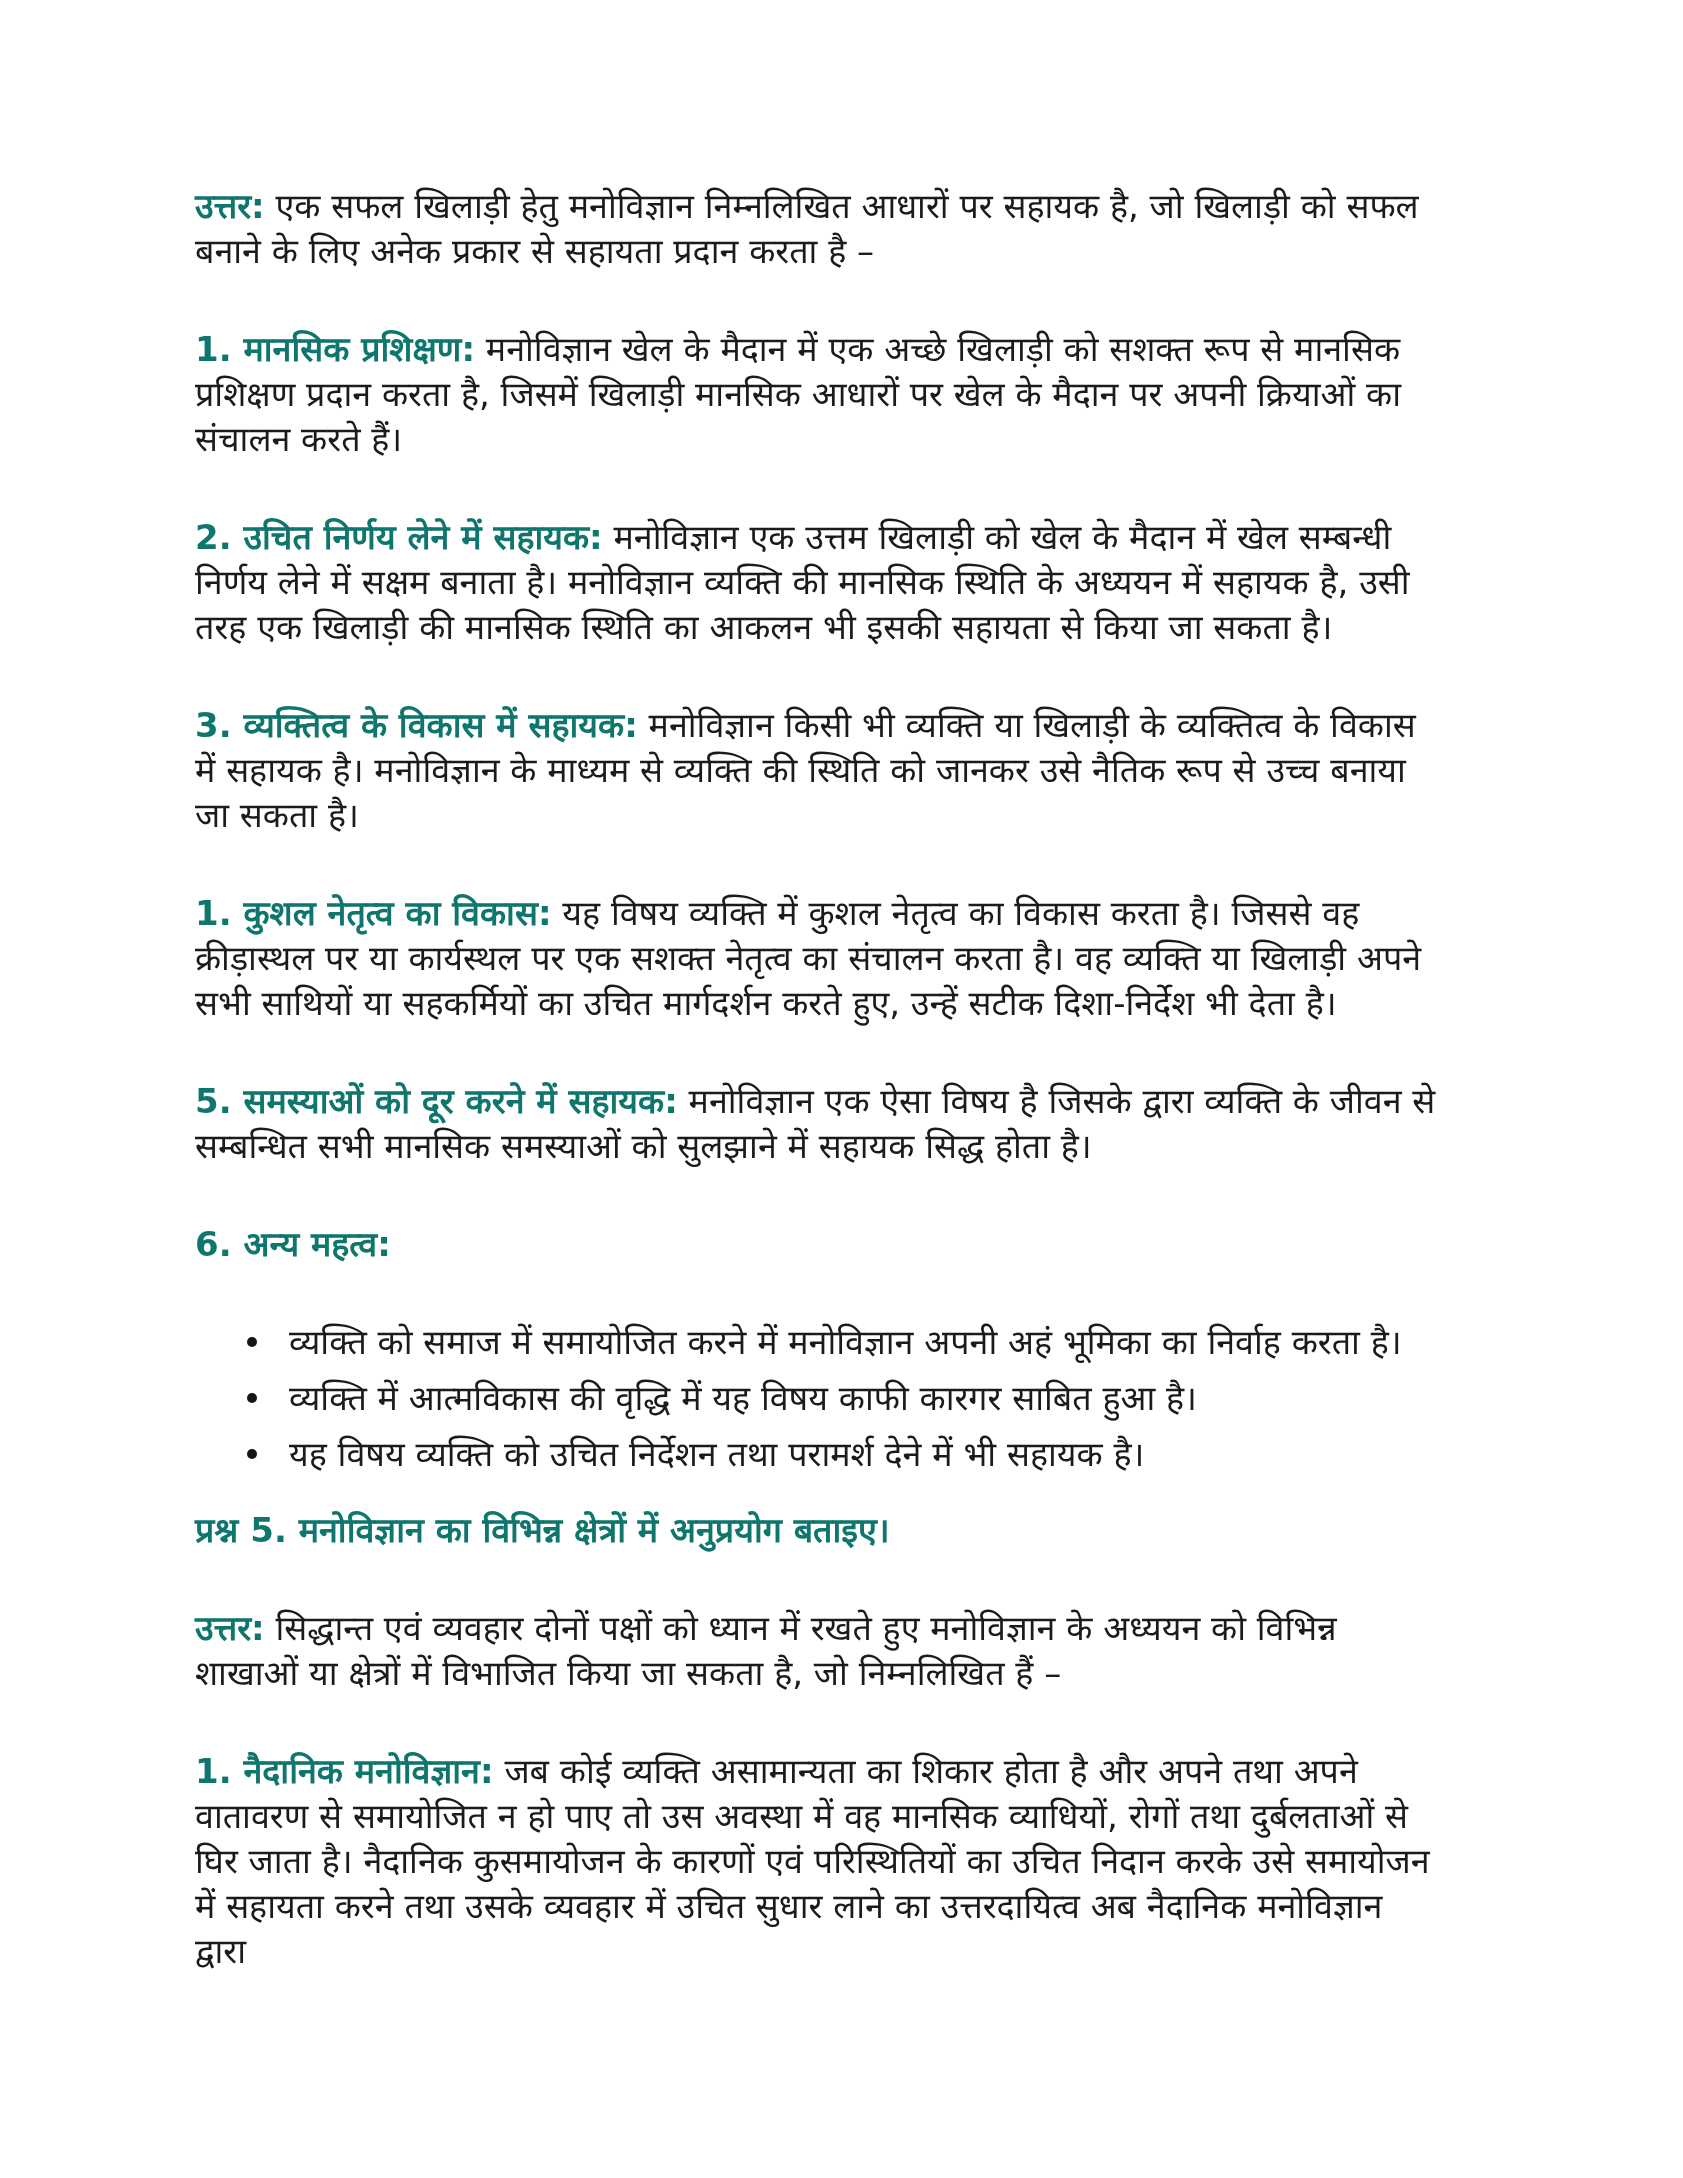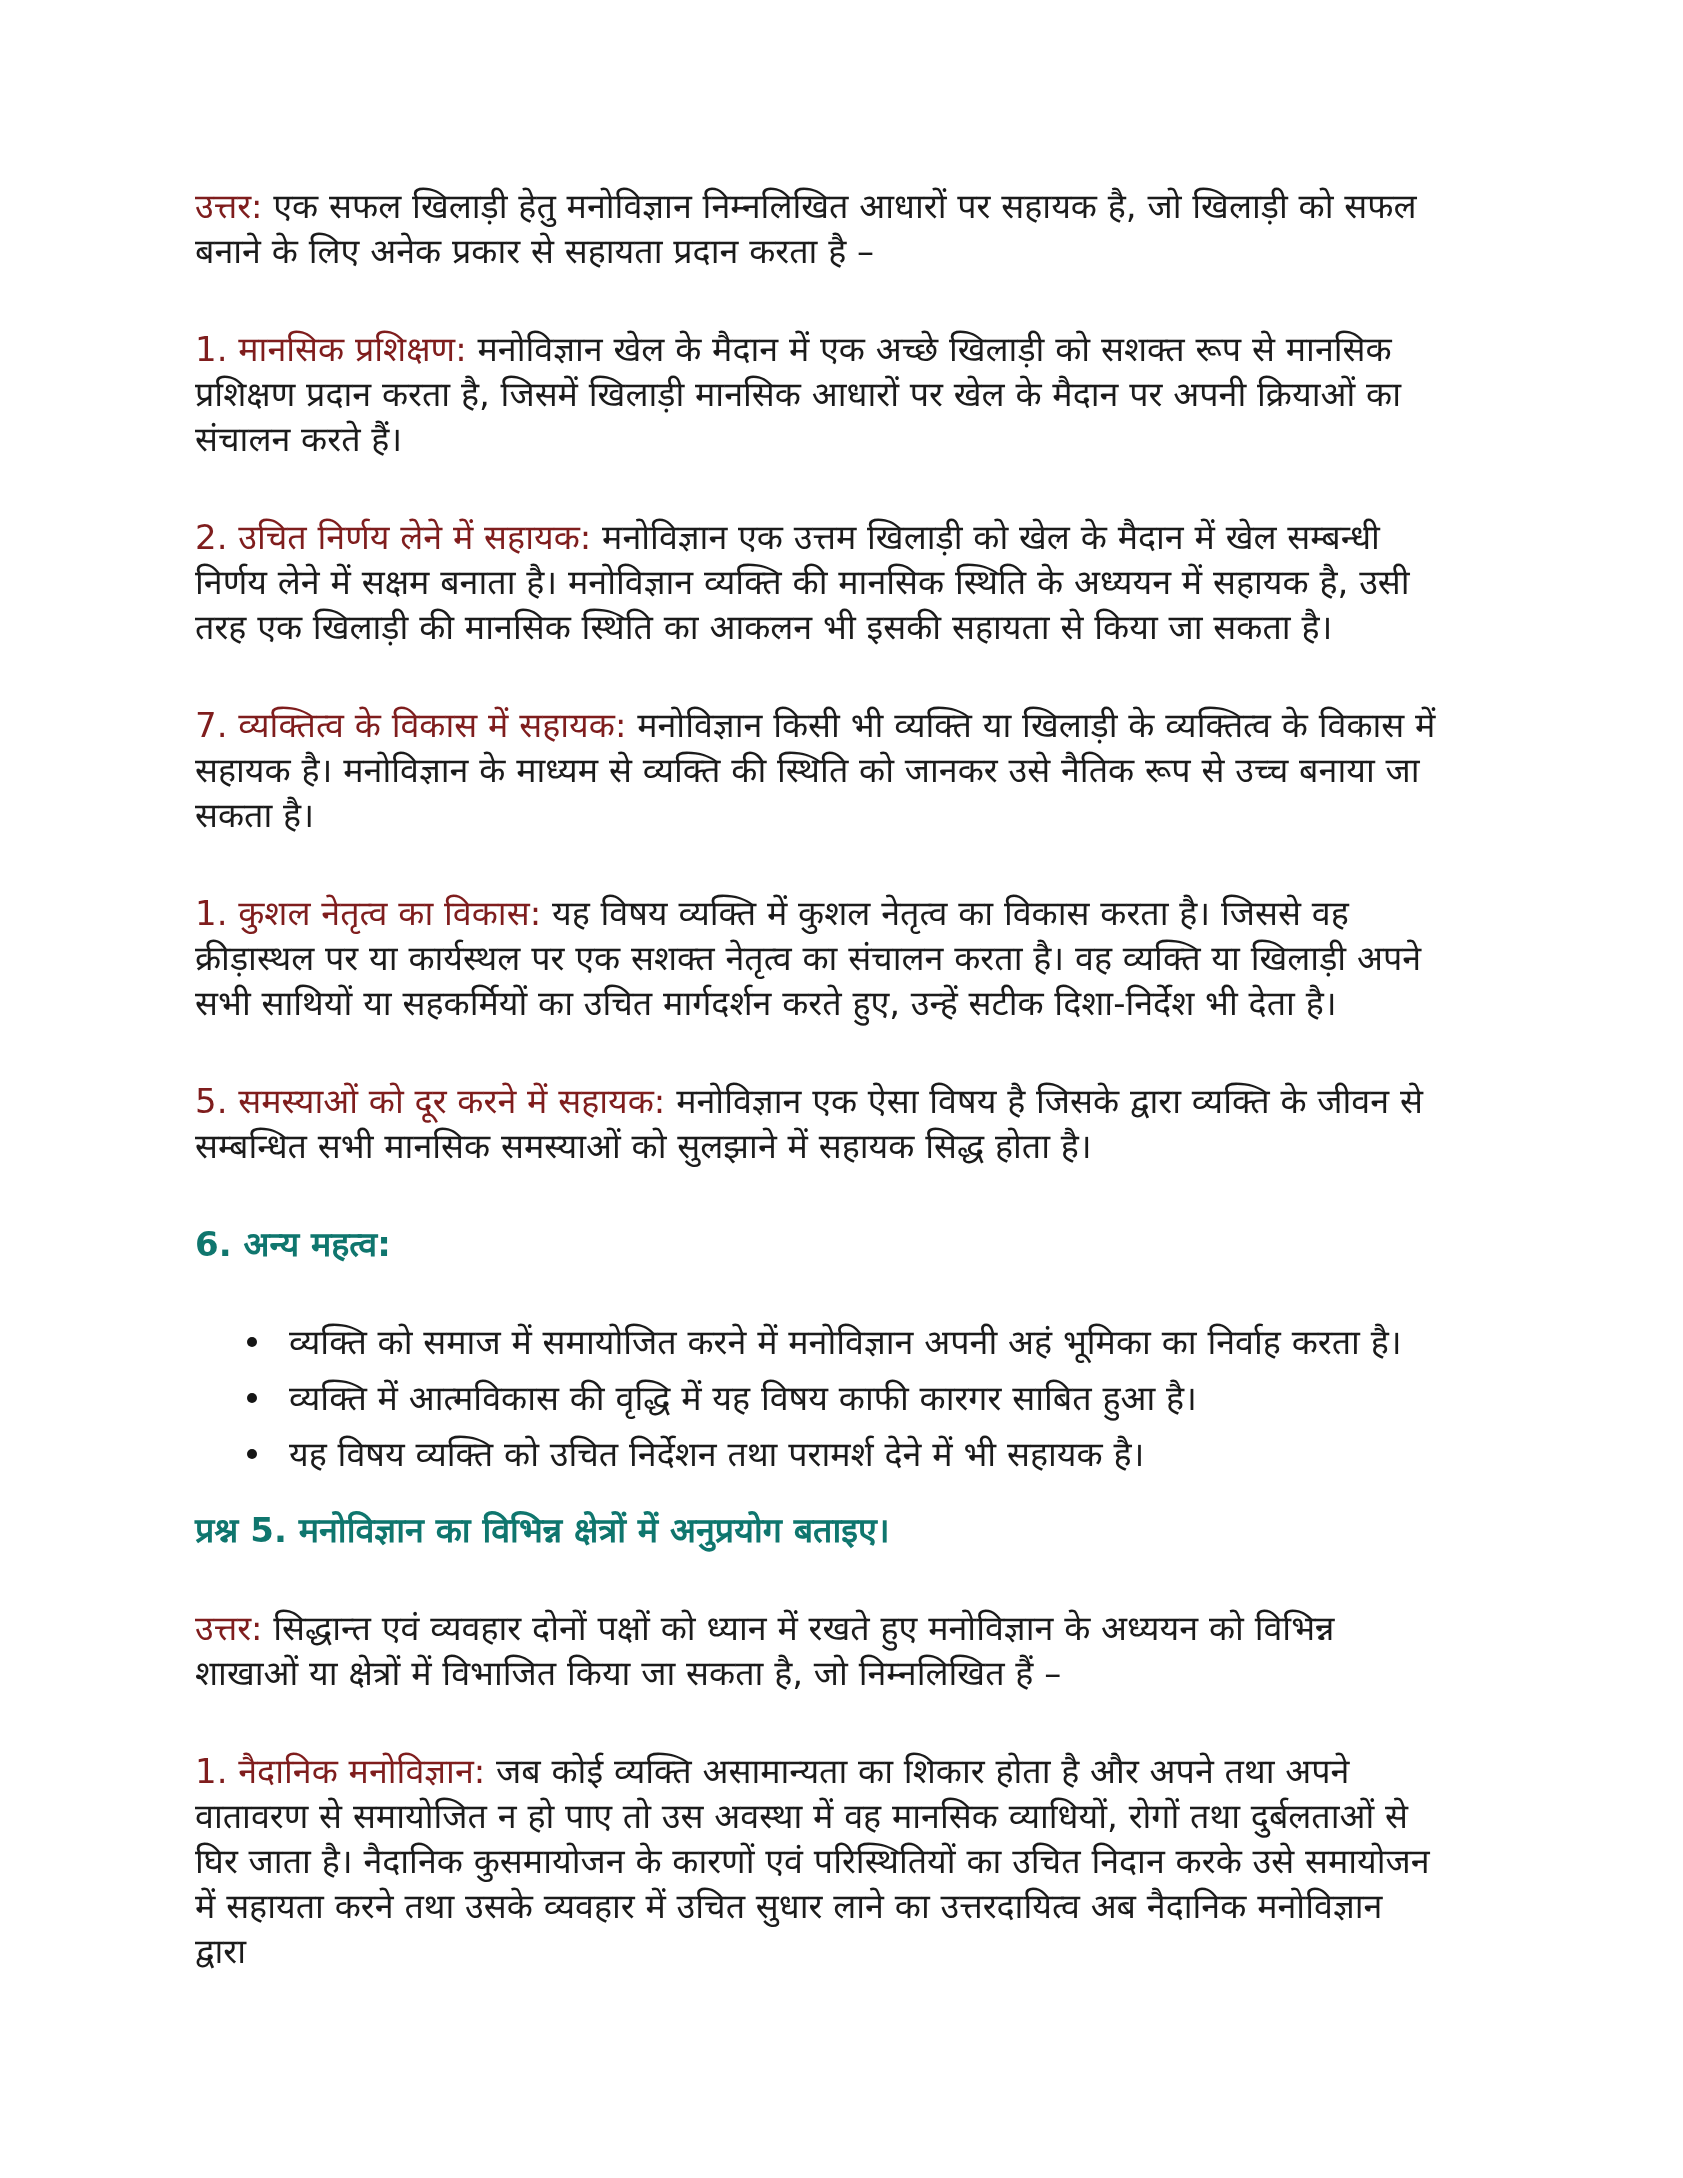--- a/index.html
+++ b/index.html
@@ -29,22 +29,22 @@
     line-height: 45px;
     text-align: left;
   }
   .para {
     margin: 0 0 53px 0;
   }
   .para.last {
     margin-bottom: 0;
   }
   .lbl {
-    font-weight: 400;
-    color: #7f1d1d;
+    font-weight: 700;
+    color: #0f766e;
   }
   .heading {
     font-size: 34px;
     line-height: 45px;
     font-weight: 700;
     color: #0f766e;
     margin: 0 0 53px 0;
   }
   ul.bullets {
     list-style: none;
@@ -82,21 +82,21 @@
       <strong class="lbl">1. मानसिक प्रशिक्षण:</strong>
       <span>मनोविज्ञान खेल के मैदान में एक अच्छे खिलाड़ी को सशक्त रूप से मानसिक प्रशिक्षण प्रदान करता है, जिसमें खिलाड़ी मानसिक आधारों पर खेल के मैदान पर अपनी क्रियाओं का संचालन करते हैं।</span>
     </p>
 
     <p class="para">
       <strong class="lbl">2. उचित निर्णय लेने में सहायक:</strong>
       <span>मनोविज्ञान एक उत्तम खिलाड़ी को खेल के मैदान में खेल सम्बन्धी निर्णय लेने में सक्षम बनाता है। मनोविज्ञान व्यक्ति की मानसिक स्थिति के अध्ययन में सहायक है, उसी तरह एक खिलाड़ी की मानसिक स्थिति का आकलन भी इसकी सहायता से किया जा सकता है।</span>
     </p>
 
     <p class="para">
-      <strong class="lbl">7. व्यक्तित्व के विकास में सहायक:</strong>
+      <strong class="lbl">3. व्यक्तित्व के विकास में सहायक:</strong>
       <span>मनोविज्ञान किसी भी व्यक्ति या खिलाड़ी के व्यक्तित्व के विकास में सहायक है। मनोविज्ञान के माध्यम से व्यक्ति की स्थिति को जानकर उसे नैतिक रूप से उच्च बनाया जा सकता है।</span>
     </p>
 
     <p class="para">
       <strong class="lbl">1. कुशल नेतृत्व का विकास:</strong>
       <span>यह विषय व्यक्ति में कुशल नेतृत्व का विकास करता है। जिससे वह क्रीड़ास्थल पर या कार्यस्थल पर एक सशक्त नेतृत्व का संचालन करता है। वह व्यक्ति या खिलाड़ी अपने सभी साथियों या सहकर्मियों का उचित मार्गदर्शन करते हुए, उन्हें सटीक दिशा-निर्देश भी देता है।</span>
     </p>
 
     <p class="para">
       <strong class="lbl">5. समस्याओं को दूर करने में सहायक:</strong>

